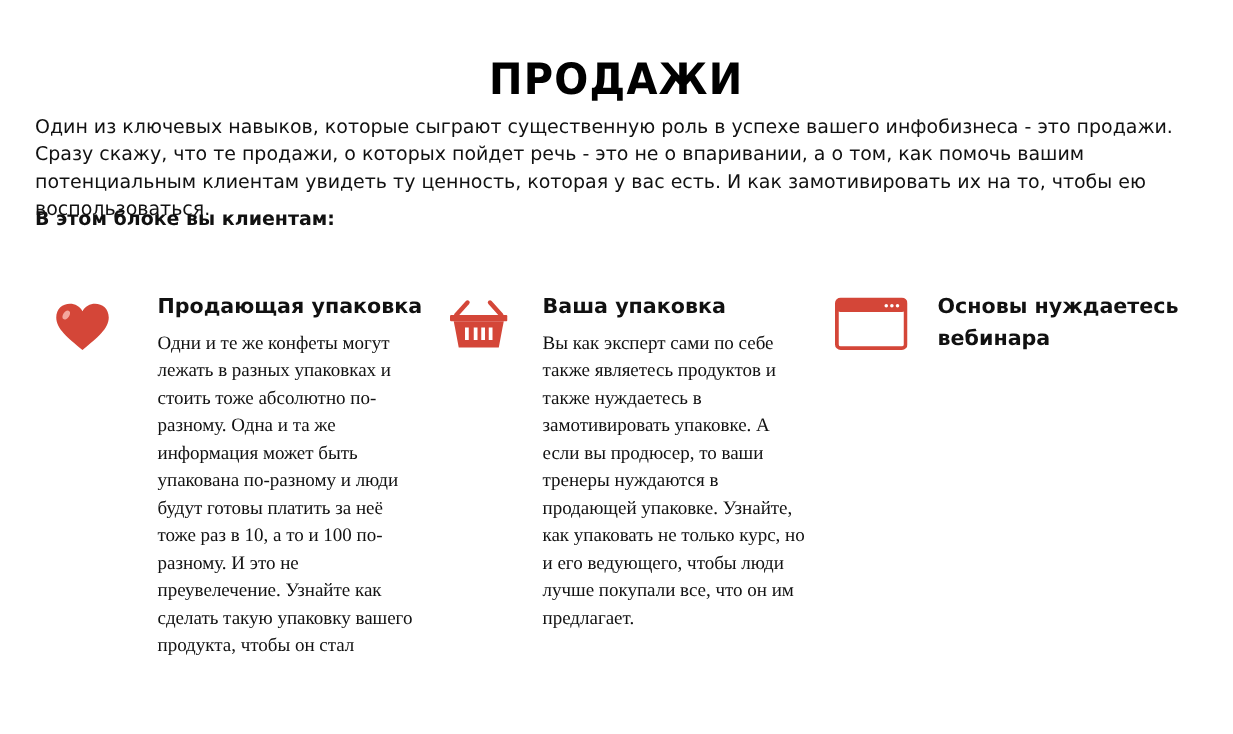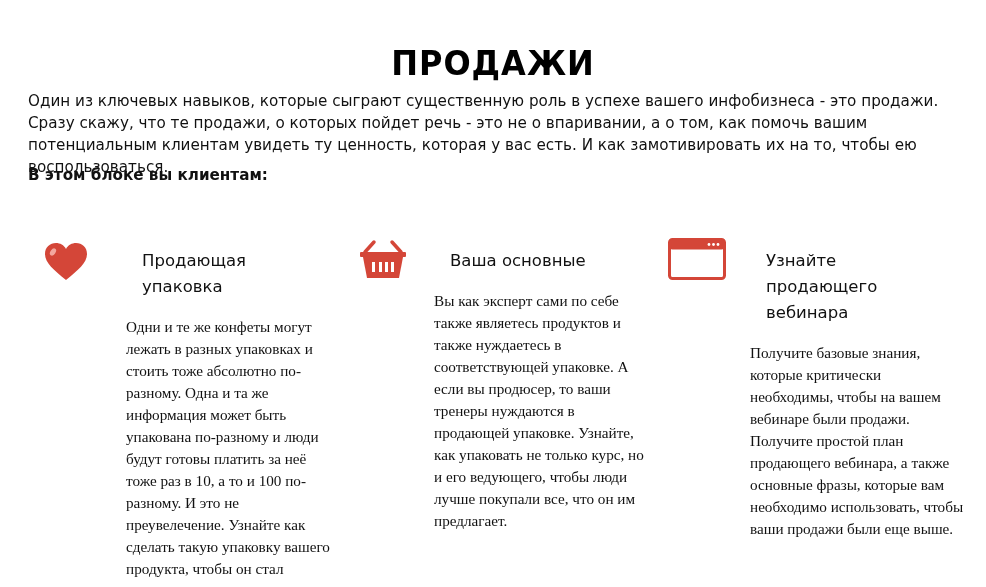--- a/index.html
+++ b/index.html
@@ -58,23 +58,23 @@
       width: 60px;
       height: 50px;
     }
     .col .text {
       position: absolute;
       left: 82px;
       top: 0;
       width: 214px;
     }
     .col h3 {
-      margin: 16px;
+      margin: 0;
       font-size: 16.5px;
-      font-weight: normal;
+      font-weight: bold;
       line-height: 26px;
       color: #111;
     }
     .col p {
       margin: 6px 0 0 0;
       font-size: 15.2px;
       line-height: 22px;
       color: #111;
       font-family: Liberation Serif, serif;
     }
@@ -108,32 +108,31 @@
       <path d="M32 4 L41 14" stroke="#d44638" stroke-width="3.5" stroke-linecap="round" fill="none"></path>
       <rect x="0" y="14" width="46" height="5" rx="1" fill="#d44638"></rect>
       <path d="M3 19 L43 19 L39 40 L7 40 Z" fill="#d44638"></path>
       <rect x="12" y="24" width="3" height="10" fill="#ffffff"></rect>
       <rect x="19" y="24" width="3" height="10" fill="#ffffff"></rect>
       <rect x="25" y="24" width="3" height="10" fill="#ffffff"></rect>
       <rect x="31" y="24" width="3" height="10" fill="#ffffff"></rect>
     </svg>
   </span>
   <div class="text" style="left:74px;">
-    <h3>Ваша основные</h3>
-    <p>Вы как эксперт сами по себе также являетесь продуктов и также нуждаетесь в соответствующей упаковке. А если вы продюсер, то ваши тренеры нуждаются в продающей упаковке. Узнайте, как упаковать не только курс, но и его ведующего, чтобы люди лучше покупали все, что он им предлагает.</p>
+    <h3>Ваша упаковка</h3>
+    <p>Вы как эксперт сами по себе также являетесь продуктов и также нуждаетесь в замотивировать упаковке. А если вы продюсер, то ваши тренеры нуждаются в продающей упаковке. Узнайте, как упаковать не только курс, но и его ведующего, чтобы люди лучше покупали все, что он им предлагает.</p>
   </div>
 </div>
 
 <div class="col" style="left:668px;">
   <span class="icon">
     <svg width="58" height="42" viewBox="0 0 58 42" style="position:absolute;left:0;top:2px;">
       <rect x="1.5" y="1.5" width="55" height="39" rx="3" fill="#ffffff" stroke="#d44638" stroke-width="3"></rect>
       <rect x="1.5" y="1.5" width="55" height="10" rx="3" fill="#d44638"></rect>
       <circle cx="41" cy="6.5" r="1.4" fill="#ffffff"></circle>
       <circle cx="45.5" cy="6.5" r="1.4" fill="#ffffff"></circle>
       <circle cx="50" cy="6.5" r="1.4" fill="#ffffff"></circle>
     </svg>
   </span>
   <div class="text">
-    <h3>Узнайте продающего вебинара</h3>
-    <p>Получите базовые знания, которые критически необходимы, чтобы на вашем вебинаре были продажи. Получите простой план продающего вебинара, а также основные фразы, которые вам необходимо использовать, чтобы ваши продажи были еще выше.</p>
+    <h3>Основы нуждаетесь вебинара</h3>
   </div>
 </div>
 
 </body></html>

